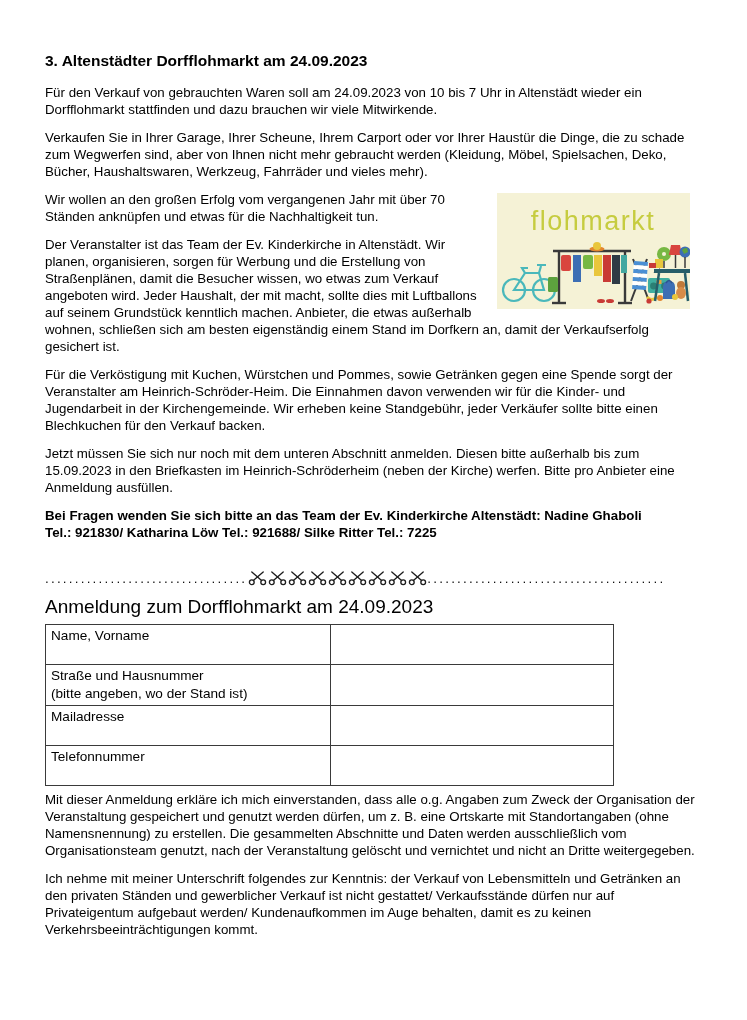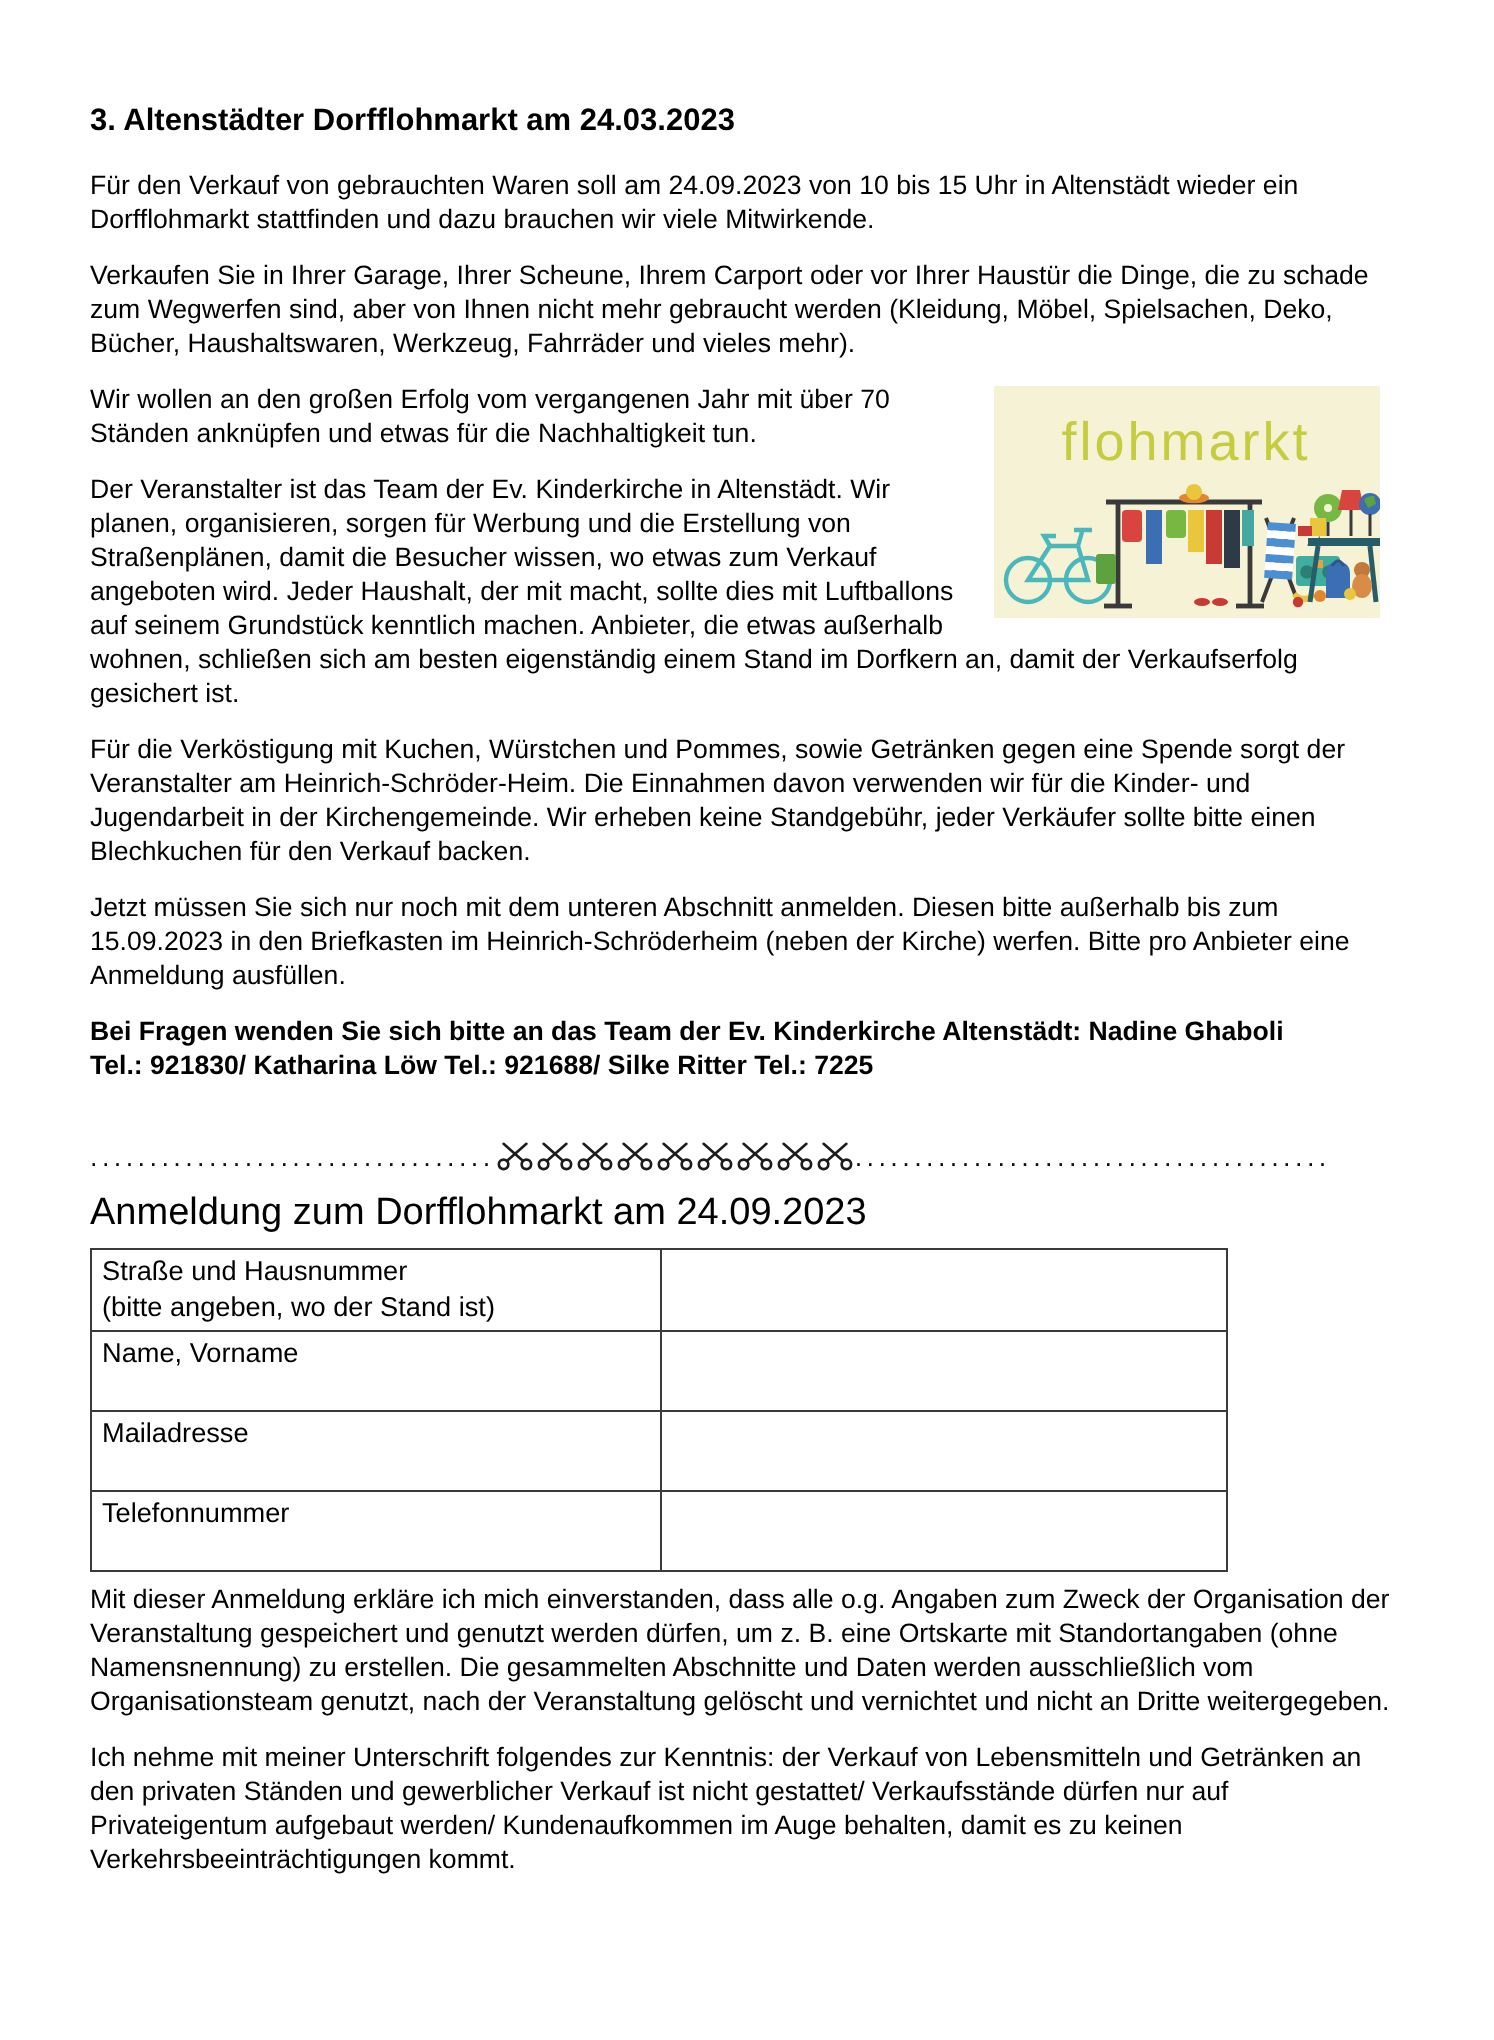--- a/index.html
+++ b/index.html
@@ -39,23 +39,23 @@
     font-size:13.6px;line-height:18px;
   }
   td.label-cell{width:285px;white-space:pre-line;}
   td.value-cell{width:283px;}
 
   .footer p{margin:0 0 11px 0;}
 </style>
 </head>
 <body>
 
-<h1>3. Altenstädter Dorfflohmarkt am 24.03.2023</h1>
-
-<p><span>Für den Verkauf von gebrauchten Waren soll am </span><span class="b">24.09.2023</span><span> von </span><span class="b">10 bis 15</span><span> Uhr in Altenstädt wieder ein Dorfflohmarkt stattfinden und dazu brauchen wir viele Mitwirkende.</span></p>
+<h1>3. Altenstädter Dorfflohmarkt am 24.09.2023</h1>
+
+<p><span>Für den Verkauf von gebrauchten Waren soll am </span><span class="b">24.09.2023</span><span> von </span><span class="b">10 bis 7</span><span> Uhr in Altenstädt wieder ein Dorfflohmarkt stattfinden und dazu brauchen wir viele Mitwirkende.</span></p>
 
 <p>Verkaufen Sie in Ihrer Garage, Ihrer Scheune, Ihrem Carport oder vor Ihrer Haustür die Dinge, die zu schade zum Wegwerfen sind, aber von Ihnen nicht mehr gebraucht werden (Kleidung, Möbel, Spielsachen, Deko, Bücher, Haushaltswaren, Werkzeug, Fahrräder und vieles mehr).</p>
 
 <div class="flea-img">
   <svg width="193" height="116" viewBox="0 0 193 116" xmlns="http://www.w3.org/2000/svg">
     <rect x="0" y="0" width="193" height="116" fill="#f5f2d6"></rect>
     <text x="96" y="37" text-anchor="middle" font-size="27" letter-spacing="1.5" fill="#c6cc3f">flohmarkt</text>
 
     <g stroke="#4ab8bb" stroke-width="2.2" fill="none">
       <circle cx="17" cy="97" r="11"></circle>
@@ -222,26 +222,26 @@
     </svg>
     </span>
   <span class="dots">........................................</span>
 </div>
 
 <h2>Anmeldung zum Dorfflohmarkt am 24.09.2023</h2>
 
 <table class="reg">
   <tbody>
       <tr>
+        <td class="label-cell">Name, Vorname</td>
+        <td class="value-cell"></td>
+      </tr>
+      <tr>
         <td class="label-cell">Straße und Hausnummer
 (bitte angeben, wo der Stand ist)</td>
-        <td class="value-cell"></td>
-      </tr>
-      <tr>
-        <td class="label-cell">Name, Vorname</td>
         <td class="value-cell"></td>
       </tr>
       <tr>
         <td class="label-cell">Mailadresse</td>
         <td class="value-cell"></td>
       </tr>
       <tr>
         <td class="label-cell">Telefonnummer</td>
         <td class="value-cell"></td>
       </tr>

